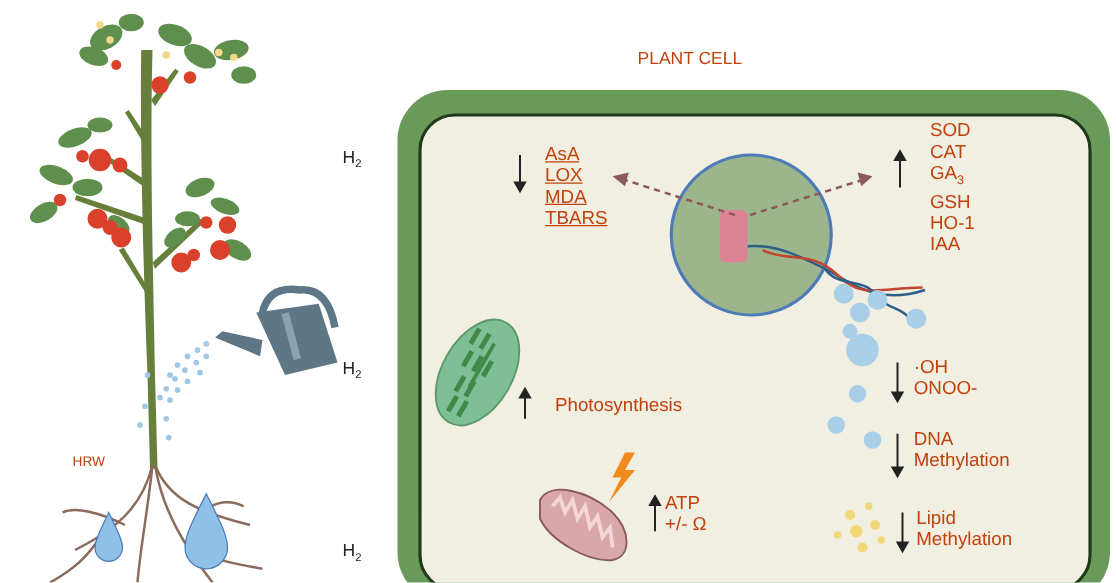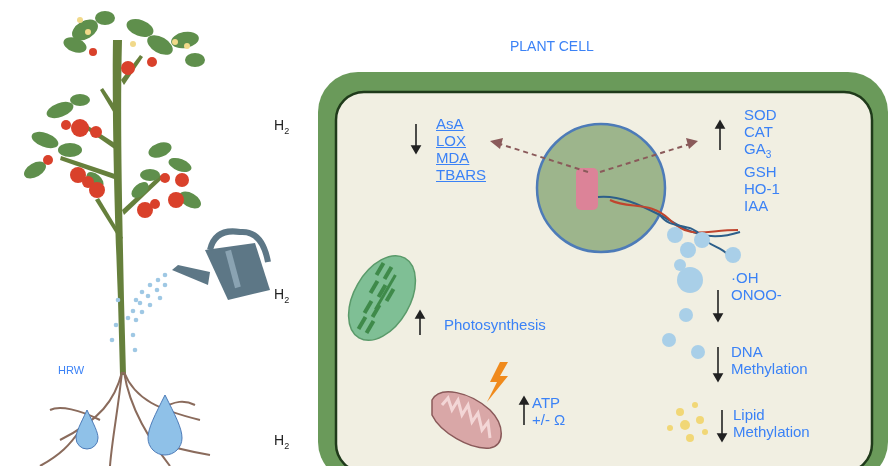--- a/index.html
+++ b/index.html
@@ -1,18 +1,18 @@
 <!DOCTYPE html>
 <html><head>
 <meta charset="utf-8">
 <style>
   html,body{margin:0;padding:0;background:#fff;}
   body{width:893px;height:466px;position:relative;overflow:hidden;font-family:"Liberation Sans",sans-serif;color:#222;}
   svg{position:absolute;left:0;top:0;}
-  .lbl{position:absolute;font-size:15px;line-height:17px;color:#3b82f6;white-space:nowrap;}
+  .lbl{position:absolute;font-size:15px;line-height:17px;color:#c2410c;white-space:nowrap;}
   .h2{position:absolute;font-size:14px;}
   .h2 sub{font-size:9px;}
   .list div{line-height:17px;}
 </style>
 </head>
 <body>
 
 <svg width="893" height="466" viewBox="0 0 893 466">
 
   <g>
@@ -207,37 +207,37 @@
 
 <div class="lbl" style="left:58px;top:362px;font-size:11px;">HRW</div>
 
 <div class="lbl list" style="left:436px;top:115px;text-decoration:underline;">
   <div>AsA</div>
   <div>LOX</div>
   <div>MDA</div>
   <div>TBARS</div>
 </div>
 
-<div class="lbl list" style="left:744px;top:106px;">
+<div class="lbl list" style="left:744px;top:96px;">
   <div>SOD</div>
   <div>CAT</div>
   <div><span>GA</span><sub style="font-size:10px;">3</sub></div>
   <div>GSH</div>
   <div>HO-1</div>
   <div>IAA</div>
 </div>
 
 <div class="lbl" style="left:444px;top:316px;">Photosynthesis</div>
 
 <div class="lbl list" style="left:532px;top:394px;">
   <div>ATP</div>
   <div>+/- Ω</div>
 </div>
 
-<div class="lbl list" style="left:731px;top:269px;">
+<div class="lbl list" style="left:731px;top:285px;">
   <div>·OH</div>
   <div>ONOO-</div>
 </div>
 
 <div class="lbl list" style="left:731px;top:343px;">
   <div>DNA</div>
   <div>Methylation</div>
 </div>
 
 <div class="lbl list" style="left:733px;top:406px;">

